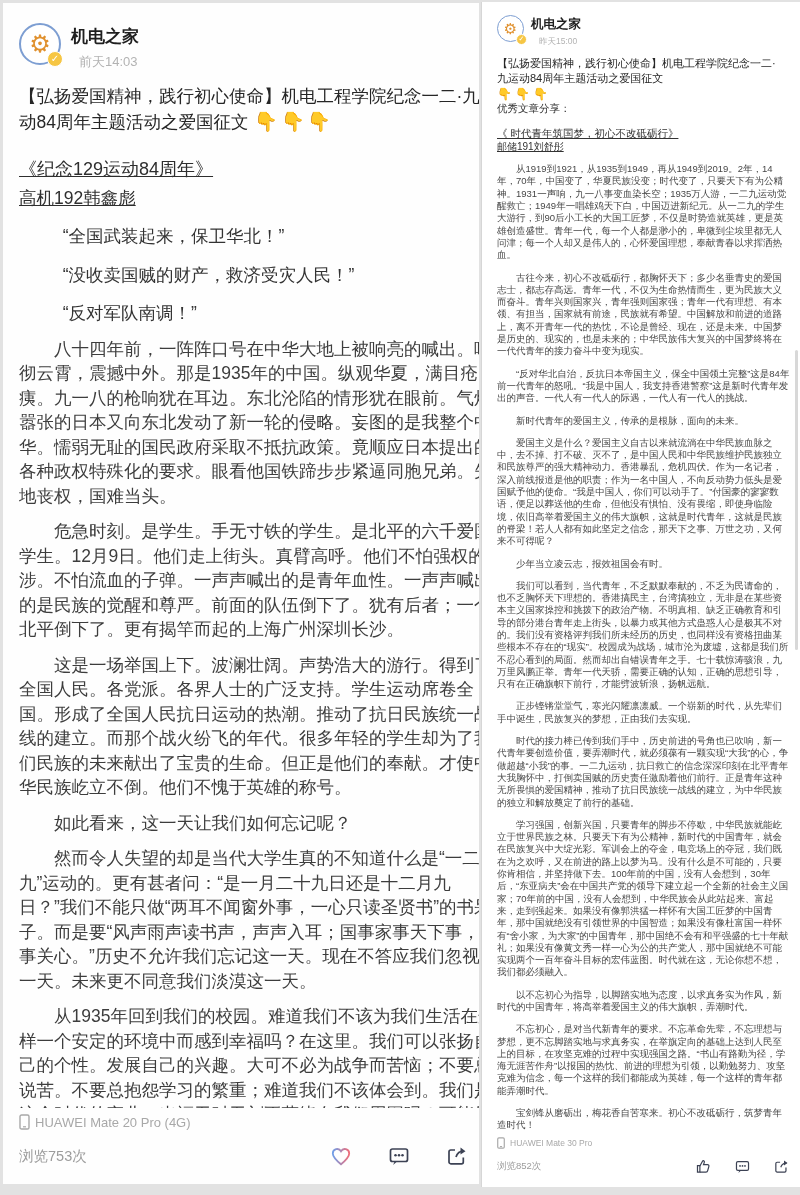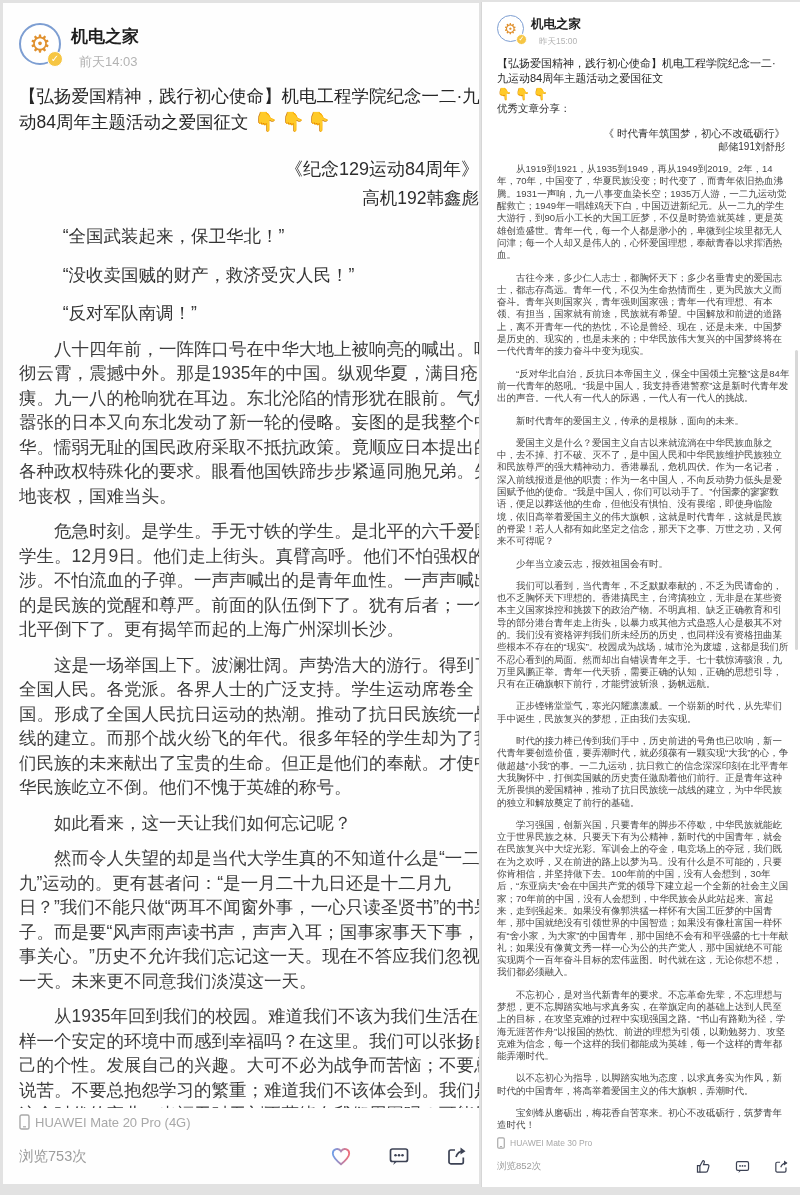--- a/index.html
+++ b/index.html
@@ -43,21 +43,21 @@
   .card-right .content { padding:8px 10px 0 15px; font-size:9.5px; line-height:12.3px; color:#474747; }
   .post-title { color:#262626; }
   .card-left  .post-title { font-size:17.5px; line-height:26px; }
   .card-right .post-title { font-size:11px; line-height:15px; width:288px; }
   .pointers { color:#f2b02c; font-weight:bold; letter-spacing:3px; }
   .card-left  .pointers { font-size:19px; padding-left:6px; }
   .card-right .pointers { font-size:12px; display:block; margin-top:2px; }
   .share-line { color:#2c2c2c; }
   .card-left  .share-line { margin-top:3px; font-size:17.5px; }
   .card-right .share-line { margin-top:2px; font-size:10.5px; }
-  .center { text-align:right; }
+  .center { text-align:left;text-decoration:underline; }
   .card-left  .art-title { margin-top:22px; font-size:18px; color:#2e2e2e; width:460px; }
   .card-left  .art-author{ margin-top:4px; font-size:17.5px; color:#2e2e2e; width:460px; }
   .card-right .art-title { margin-top:12px; font-size:10.5px; color:#333; width:288px; }
   .card-right .art-author{ margin-top:2px; font-size:10px; color:#333; width:288px; }
   .slogan { text-indent:2.5em; margin-top:14px; color:#333; }
   .card-left p.para  { text-indent:2em; margin-top:11px; }
   .card-right p.para { text-indent:2em; margin-top:10px; }
   .card-left  .body-start { margin-top:16px; }
   .card-right .body-start { margin-top:11px; }
 
@@ -168,32 +168,32 @@
   </div>
 
   <div class="content">
     <div class="post-title">【弘扬爱国精神，践行初心使命】机电工程学院纪念一二·九运动84周年主题活动之爱国征文</div>
     <span class="pointers">👇👇👇</span>
     <div class="share-line">优秀文章分享：</div>
 
     <div class="center art-title">《 时代青年筑国梦，初心不改砥砺行》</div>
     <div class="center art-author">邮储191刘舒彤</div>
 
-    <p class="para body-start">从1919到1921，从1935到1949，再从1949到2019。2年，14年，70年，中国变了，华夏民族没变；时代变了，而青年依旧热血沸腾。1931一声响，九一八事变血染长空；1935万人游，一二九运动觉醒救亡；1949年一唱雄鸡天下白，中国迈进新纪元。从一二九的学生大游行，到90后小工长的大国工匠梦，不仅是时势造就英雄，更是英雄创造盛世。青年一代，每一个人都是渺小的，卑微到尘埃里都无人问津；每一个人却又是伟人的，心怀爱国理想，奉献青春以求挥洒热血。</p>
-    <p class="para">古往今来，多少仁人志士，都胸怀天下；多少名垂青史的爱国志士，都志存高远。青年一代，不仅为生命热情而生，更为民族大义而奋斗。青年兴则国家兴，青年强则国家强；青年一代有理想、有本领、有担当，国家就有前途，民族就有希望。中国解放和前进的道路上，离不开青年一代的热忱，不论是曾经、现在，还是未来。中国梦是历史的、现实的，也是未来的；中华民族伟大复兴的中国梦终将在一代代青年的接力奋斗中变为现实。</p>
+    <p class="para body-start">从1919到1921，从1935到1949，再从1949到2019。2年，14年，70年，中国变了，华夏民族没变；时代变了，只要天下有为公精神。1931一声响，九一八事变血染长空；1935万人游，一二九运动觉醒救亡；1949年一唱雄鸡天下白，中国迈进新纪元。从一二九的学生大游行，到90后小工长的大国工匠梦，不仅是时势造就英雄，更是英雄创造盛世。青年一代，每一个人都是渺小的，卑微到尘埃里都无人问津；每一个人却又是伟人的，心怀爱国理想，奉献青春以求挥洒热血。</p>
+    <p class="para">古往今来，初心不改砥砺行，都胸怀天下；多少名垂青史的爱国志士，都志存高远。青年一代，不仅为生命热情而生，更为民族大义而奋斗。青年兴则国家兴，青年强则国家强；青年一代有理想、有本领、有担当，国家就有前途，民族就有希望。中国解放和前进的道路上，离不开青年一代的热忱，不论是曾经、现在，还是未来。中国梦是历史的、现实的，也是未来的；中华民族伟大复兴的中国梦终将在一代代青年的接力奋斗中变为现实。</p>
     <p class="para">“反对华北自治，反抗日本帝国主义，保全中国领土完整”这是84年前一代青年的怒吼。“我是中国人，我支持香港警察”这是新时代青年发出的声音。一代人有一代人的际遇，一代人有一代人的挑战。</p>
     <p class="para">新时代青年的爱国主义，传承的是根脉，面向的未来。</p>
     <p class="para">爱国主义是什么？爱国主义自古以来就流淌在中华民族血脉之中，去不掉、打不破、灭不了，是中国人民和中华民族维护民族独立和民族尊严的强大精神动力。香港暴乱，危机四伏。作为一名记者，深入前线报道是他的职责；作为一名中国人，不向反动势力低头是爱国赋予他的使命。“我是中国人，你们可以动手了。”付国豪的寥寥数语，便足以葬送他的生命，但他没有惧怕、没有畏缩，即使身临险境，依旧高举着爱国主义的伟大旗帜，这就是时代青年，这就是民族的脊梁！若人人都有如此坚定之信念，那天下之事、万世之功，又何来不可得呢？</p>
     <p class="para">少年当立凌云志，报效祖国会有时。</p>
     <p class="para">我们可以看到，当代青年，不乏默默奉献的，不乏为民请命的，也不乏胸怀天下理想的。香港搞民主，台湾搞独立，无非是在某些资本主义国家操控和挑拨下的政治产物。不明真相、缺乏正确教育和引导的部分港台青年走上街头，以暴力或其他方式蛊惑人心是极其不对的。我们没有资格评判我们所未经历的历史，也同样没有资格扭曲某些根本不存在的“现实”。校园成为战场，城市沦为废墟，这都是我们所不忍心看到的局面。然而却出自错误青年之手。七十载惊涛骇浪，九万里风鹏正举。青年一代天骄，需要正确的认知，正确的思想引导，只有在正确旗帜下前行，才能劈波斩浪，扬帆远航。</p>
     <p class="para">正步铿锵堂堂气，寒光闪耀凛凛威。一个崭新的时代，从先辈们手中诞生，民族复兴的梦想，正由我们去实现。</p>
     <p class="para">时代的接力棒已传到我们手中，历史前进的号角也已吹响，新一代青年要创造价值，要弄潮时代，就必须葆有一颗实现“大我”的心，争做超越“小我”的事。一二九运动，抗日救亡的信念深深印刻在北平青年大我胸怀中，打倒卖国贼的历史责任激励着他们前行。正是青年这种无所畏惧的爱国精神，推动了抗日民族统一战线的建立，为中华民族的独立和解放奠定了前行的基础。</p>
     <p class="para">学习强国，创新兴国，只要青年的脚步不停歇，中华民族就能屹立于世界民族之林。只要天下有为公精神，新时代的中国青年，就会在民族复兴中大绽光彩。军训会上的夺金，电竞场上的夺冠，我们既在为之欢呼，又在前进的路上以梦为马。没有什么是不可能的，只要你肯相信，并坚持做下去。100年前的中国，没有人会想到，30年后，“东亚病夫”会在中国共产党的领导下建立起一个全新的社会主义国家；70年前的中国，没有人会想到，中华民族会从此站起来、富起来，走到强起来。如果没有像郭洪猛一样怀有大国工匠梦的中国青年，那中国就绝没有引领世界的中国智造；如果没有像杜富国一样怀有“舍小家，为大家”的中国青年，那中国绝不会有和平强盛的七十年献礼；如果没有像黄文秀一样一心为公的共产党人，那中国就绝不可能实现两个一百年奋斗目标的宏伟蓝图。时代就在这，无论你想不想，我们都必须融入。</p>
+    <p class="para">以不忘初心为指导，以脚踏实地为态度，以求真务实为作风，新时代的中国青年，将高举着爱国主义的伟大旗帜，弄潮时代。</p>
     <p class="para">不忘初心，是对当代新青年的要求。不忘革命先辈，不忘理想与梦想，更不忘脚踏实地与求真务实，在举旗定向的基础上达到人民至上的目标，在攻坚克难的过程中实现强国之路。“书山有路勤为径，学海无涯苦作舟”以报国的热忱、前进的理想为引领，以勤勉努力、攻坚克难为信念，每一个这样的我们都能成为英雄，每一个这样的青年都能弄潮时代。</p>
-    <p class="para">以不忘初心为指导，以脚踏实地为态度，以求真务实为作风，新时代的中国青年，将高举着爱国主义的伟大旗帜，弄潮时代。</p>
     <p class="para">宝剑锋从磨砺出，梅花香自苦寒来。初心不改砥砺行，筑梦青年造时代！</p>
   </div>
 
   <div class="device-row">
     <svg width="8" height="12" viewBox="0 0 11 16">
         <rect x="1" y="1" width="9" height="14" rx="1.6" fill="none" stroke="#a8a8a8" stroke-width="1.6"></rect>
         <rect x="4" y="12.2" width="3" height="1.4" fill="#a8a8a8"></rect>
       </svg>
     <span>HUAWEI Mate 30 Pro</span>
   </div>

